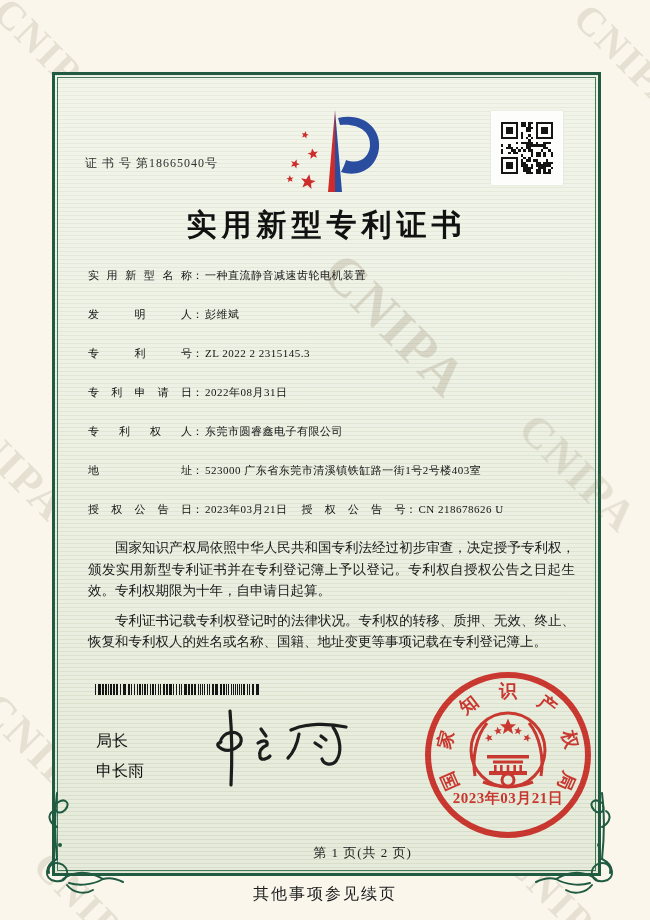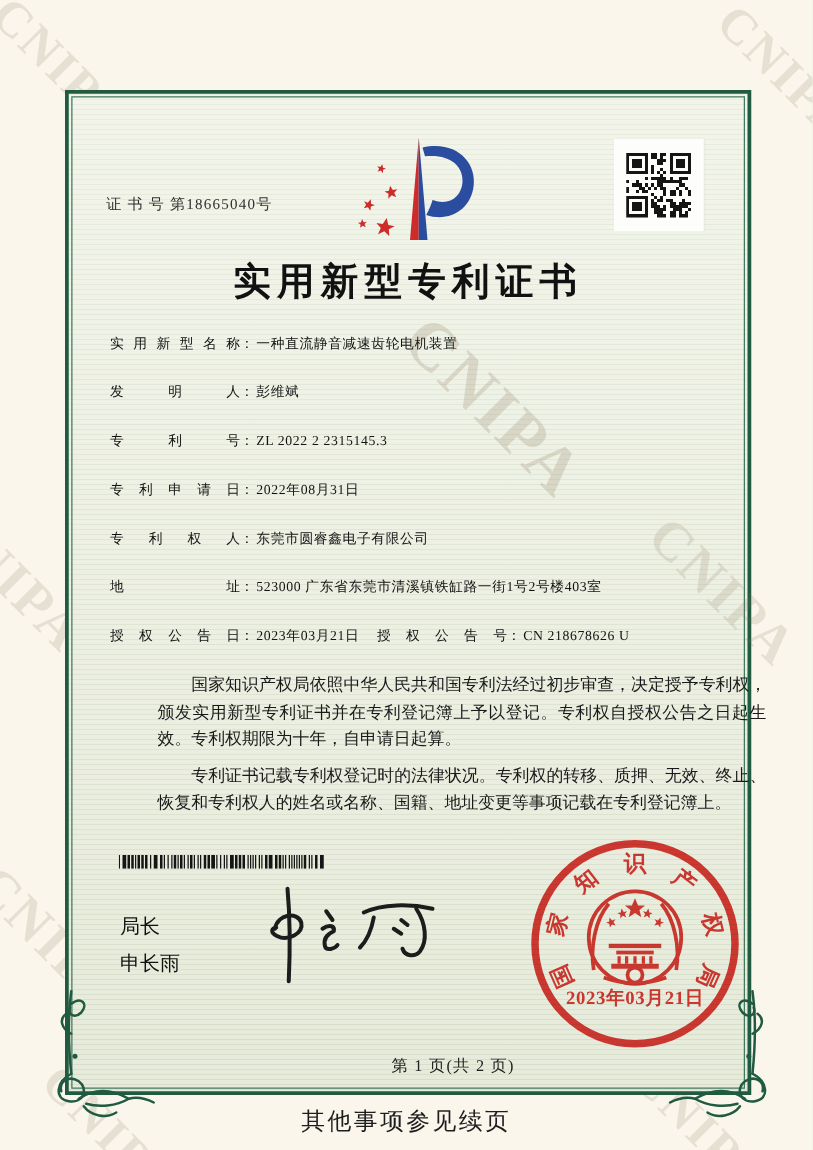--- a/index.html
+++ b/index.html
@@ -44,21 +44,21 @@
   .fields{position:absolute;left:33px;top:188px;width:500px;}
   .row{height:25px;line-height:25px;margin-bottom:14px;font-size:11px;
        color:#131313;white-space:nowrap;}
   .flabel{display:inline-block;width:104px;text-align:justify;
           text-align-last:justify;vertical-align:top;}
   .colon{display:inline-block;margin-right:2px;}
   .fval{letter-spacing:.5px;}
   .g2{margin-left:14px;}
 
   .paras{position:absolute;left:33px;top:462px;width:487px;font-size:13.5px;
-         line-height:21.5px;color:#191919;text-align:justify;margin-left:38px;}
+         line-height:21.5px;color:#191919;text-align:justify;}
   .para{text-indent:2em;margin:0 0 8px 0;}
 
   .barcode{position:absolute;left:40px;top:609px;width:168px;height:11px;}
   .barcode rect{fill:var(--barcode-black,#151515);}
 
   .signature{position:absolute;left:143px;top:628px;width:170px;height:85px;
              color:#1c1c1c;}
 
   .issuer-title{position:absolute;left:41px;top:656px;font-size:16px;color:#111;
                 font-family:"Liberation Sans","DejaVu Sans",sans-serif;}
@@ -72,21 +72,21 @@
 
   .flourish{position:absolute;width:90px;height:110px;
             color:var(--frame-green,#2a6a4c);z-index:3;}
   .fl-left{left:-18px;top:712px;}
   .fl-right{left:477px;top:712px;transform:scaleX(-1);}
 
   .page-num{position:absolute;left:0;top:769px;width:100%;text-align:center;
             font-size:13px;color:#222;letter-spacing:1px;padding-left:36px;}
 
   .note{position:absolute;left:0;top:884px;width:100%;text-align:center;
-        font-size:19px;color:#1d1d1d;letter-spacing:2px;z-index:2;}
+        font-size:16px;color:#1d1d1d;letter-spacing:2px;z-index:2;}
 </style>
 </head>
 <body>
 
 <div class="page">
 
   <span class="wm" style="left:48px;top:52px;">CNIPA</span>
   <span class="wm" style="left:628px;top:58px;">CNIPA</span>
   <span class="wm med" style="left:8px;top:462px;">CNIPA</span>
   <span class="wm med" style="left:40px;top:752px;">CNIPA</span>

